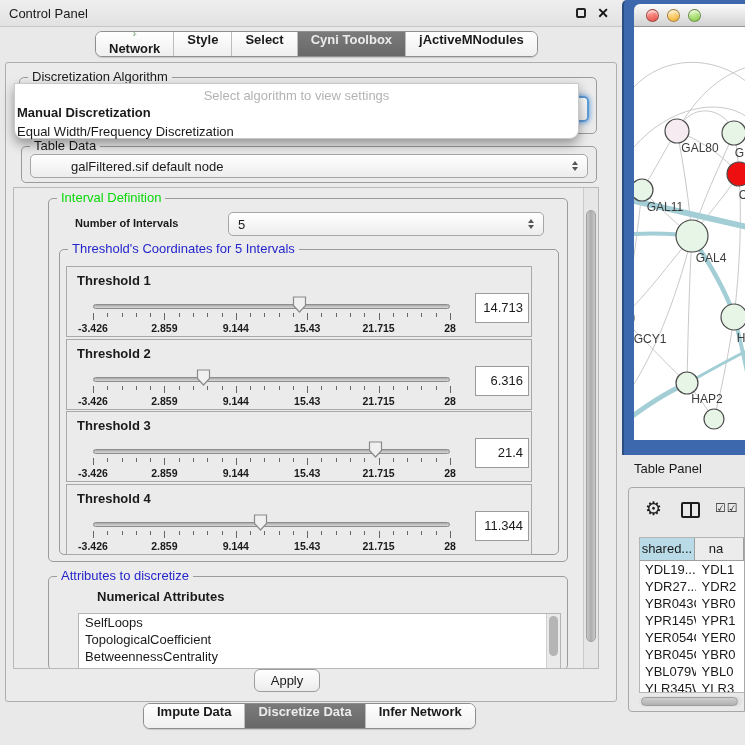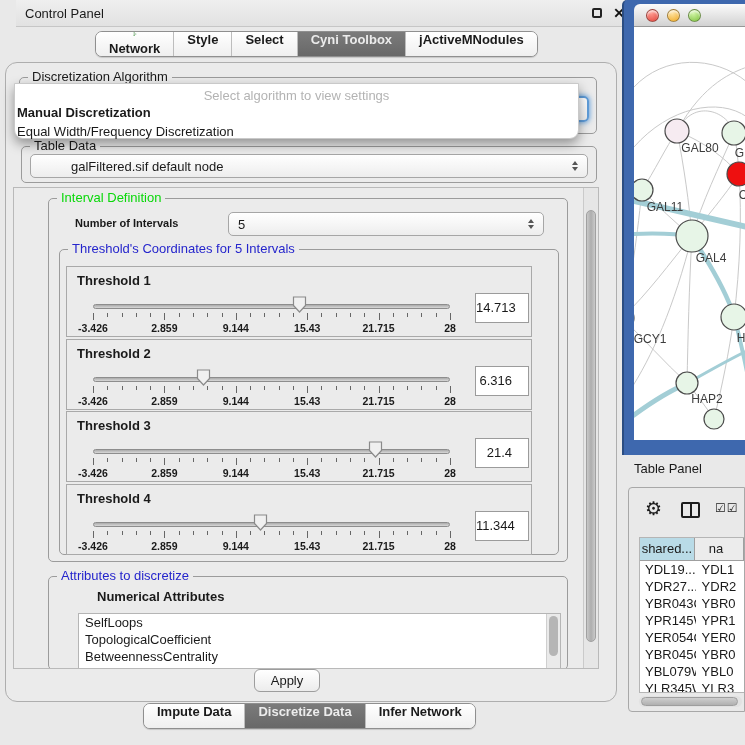--- a/index.html
+++ b/index.html
@@ -2,38 +2,38 @@
 <html style="--green: #09d809; --blue: #2525cc; --frame: #3e68ae; --teal: #a3ced6; --hdrsel: #b9dbe7;"><head>
 <meta charset="utf-8">
 <style>
   html,body{margin:0;padding:0;background:#e9e9e9;}
   *{box-sizing:border-box;}
   .app{position:relative;width:745px;height:745px;overflow:hidden;
        font-family:"Liberation Sans",sans-serif;background:#e9e9e9;color:#1a1a1a;}
 
   
   .cp{position:absolute;left:0;top:0;width:622px;height:745px;}
-  .cp-titlebar{position:absolute;left:16px;top:0;width:622px;height:27px;
+  .cp-titlebar{position:absolute;left:0;top:0;width:622px;height:27px;
     background:linear-gradient(#efefef,#e2e2e2);border-bottom:1px solid #c6c6c6;
     font-size:13px;line-height:27px;padding-left:9px;}
   .float-box{position:absolute;right:36px;top:8px;width:10px;height:10px;
     border:2px solid #222;border-radius:2px;}
   .close-x{position:absolute;right:13px;top:0;height:27px;line-height:27px;
     font-weight:900;font-size:14px;color:#111;}
 
   
   .seg-bar{position:absolute;display:flex;border:1px solid #8f8f8f;border-radius:7px;
     overflow:hidden;background:#fff;box-shadow:0 1px 1px rgba(0,0,0,.15);height:26px;}
   .seg{display:flex;align-items:center;gap:5px;padding:0 13px;font-size:13px;font-weight:600;
     background:linear-gradient(#ffffff,#efefef);border-left:1px solid #bdbdbd;white-space:nowrap;flex-direction:column;}
   .seg:first-child{border-left:none;}
   .seg.selected{background:linear-gradient(#7b7b7b,#686868);color:#ececec;}
 
   .cp-body{position:absolute;left:5px;top:62px;width:612px;height:640px;
-    background:#ebebeb;border:1px solid #aeaeae;border-radius:12px;}
+    background:#ebebeb;border:1px solid #aeaeae;border-radius:3px;}
 
   
   .group{position:absolute;border:1px solid #9b9b9b;border-radius:5px;}
   .legend{position:absolute;top:-9px;left:8px;background:#ebebeb;padding:0 4px;
     font-size:13px;line-height:16px;white-space:nowrap;}
   .legend.green{color:var(--green);}
   .legend.blue{color:var(--blue);}
 
   
   .combo{position:absolute;background:linear-gradient(#ffffff,#ededed);
@@ -71,21 +71,21 @@
   .tpanel .tlabel{position:absolute;left:10px;top:6px;font-size:13px;font-weight:700;}
   .track{position:absolute;left:26px;top:37px;width:357px;height:5px;border-radius:3px;
     background:linear-gradient(#aaaaaa,#d8d8d8);border:1px solid #8d8d8d;}
   .handle{position:absolute;top:29px;width:15px;height:17px;}
   .ticks{position:absolute;left:26px;top:46px;width:357px;height:10px;}
   .tick{position:absolute;top:0;width:1px;background:#666;}
   .ticklabels{position:absolute;left:26px;top:55px;width:357px;height:12px;}
   .ticklabel{position:absolute;transform:translateX(-50%);font-size:10.5px;font-weight:600;
     white-space:nowrap;}
   .vbox{position:absolute;left:408px;top:26px;width:54px;height:30px;background:#fff;
-    border:1px solid #9b9b9b;font-size:13px;text-align:right;line-height:28px;padding-right:16px;}
+    border:1px solid #9b9b9b;font-size:13px;text-align:right;line-height:28px;padding-right:5px;}
 
   
   .attr-list{position:absolute;left:29px;top:36px;width:483px;height:58px;background:#fff;
     border:1px solid #b5b5b5;overflow:hidden;font-size:13px;}
   .attr-item{height:17px;line-height:17px;padding-left:6px;white-space:nowrap;}
   .list-scroll{position:absolute;right:0;top:0;width:14px;height:100%;background:#eaeaea;
     border-left:1px solid #cfcfcf;}
   .list-scroll .thumb{position:absolute;left:2px;top:2px;width:9px;height:40px;border-radius:5px;
     background:#b5b5b5;}
 

